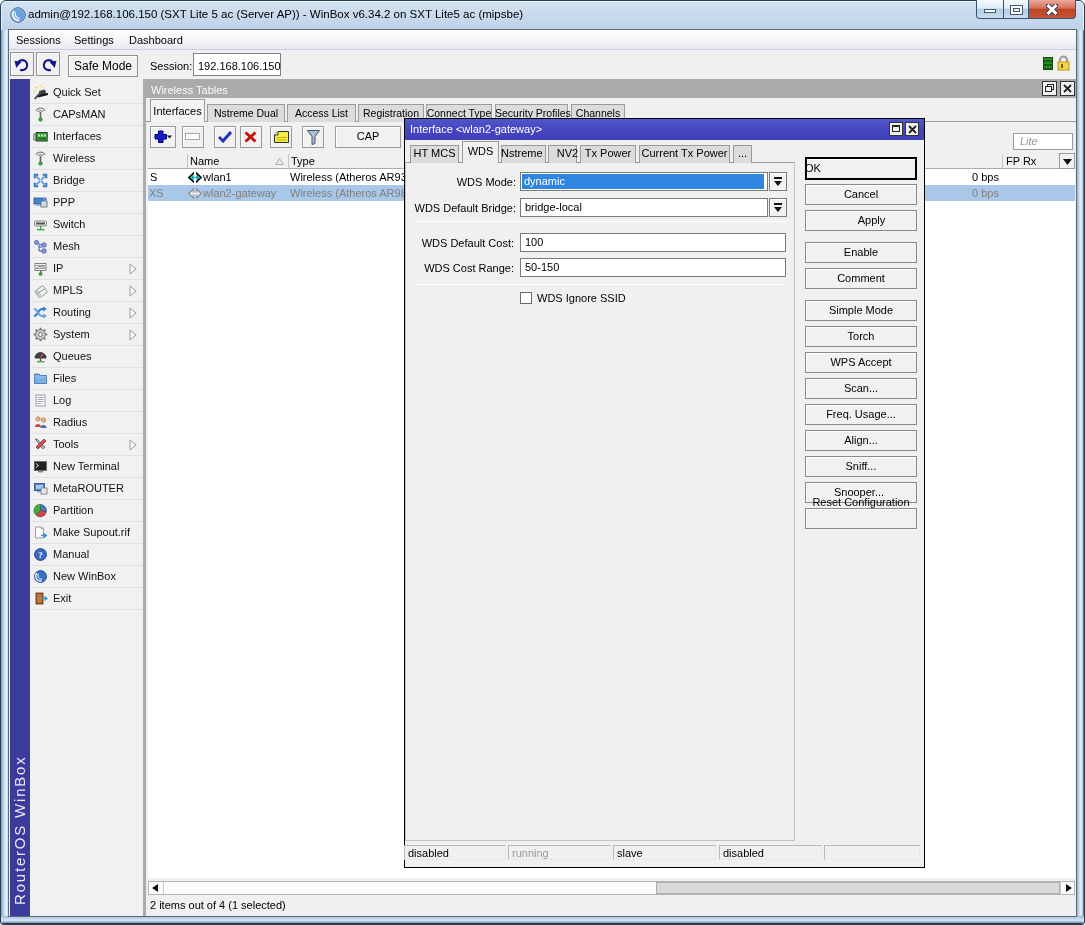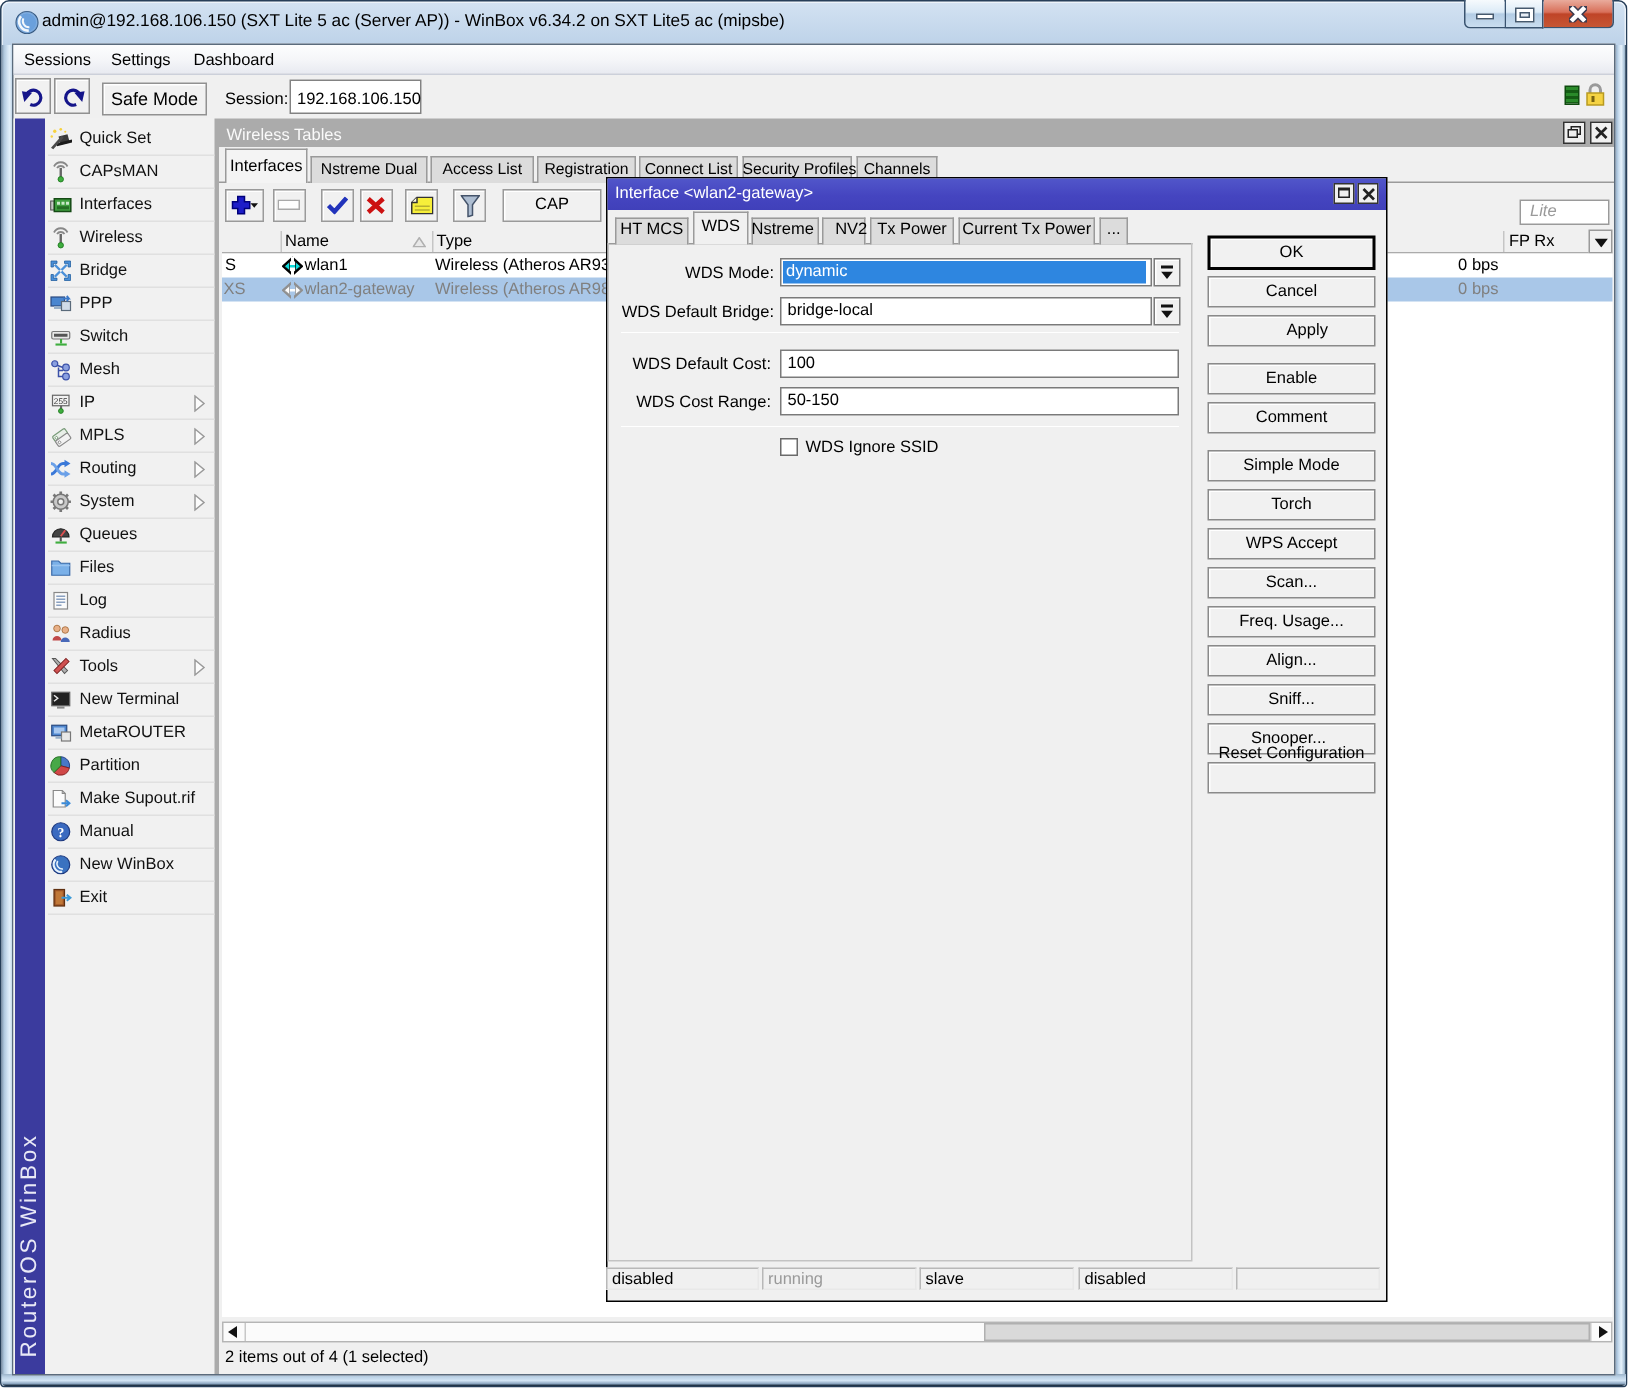--- a/index.html
+++ b/index.html
@@ -292,21 +292,21 @@
 <div class="a" style="left:146px;top:121px;width:930px;height:1px;background:#9a9a9a;"></div>
 <div class="a" style="left:150px;top:99px;width:55px;height:23px;background:#f4f4f4;border:1px solid #9a9a9a;border-bottom:none;"></div>
 <div class="txt" style="left:150px;top:105px;width:55px;text-align:center;">Interfaces</div>
 <div class="a" style="left:207px;top:104px;width:78px;height:18px;background:#dcdcdc;border:1px solid #9a9a9a;border-bottom:none;"></div>
 <div class="txt" style="left:207px;top:107px;width:78px;text-align:center;font-size:10.5px;">Nstreme Dual</div>
 <div class="a" style="left:287px;top:104px;width:69px;height:18px;background:#dcdcdc;border:1px solid #9a9a9a;border-bottom:none;"></div>
 <div class="txt" style="left:287px;top:107px;width:69px;text-align:center;font-size:10.5px;">Access List</div>
 <div class="a" style="left:358px;top:104px;width:66px;height:18px;background:#dcdcdc;border:1px solid #9a9a9a;border-bottom:none;"></div>
 <div class="txt" style="left:358px;top:107px;width:66px;text-align:center;font-size:10.5px;">Registration</div>
 <div class="a" style="left:426px;top:104px;width:66px;height:18px;background:#dcdcdc;border:1px solid #9a9a9a;border-bottom:none;"></div>
-<div class="txt" style="left:426px;top:107px;width:66px;text-align:center;font-size:10.5px;">Connect List</div>
+<div class="txt" style="left:426px;top:107px;width:66px;text-align:center;font-size:10.5px;">Connect Type</div>
 <div class="a" style="left:495px;top:104px;width:73px;height:18px;background:#dcdcdc;border:1px solid #9a9a9a;border-bottom:none;"></div>
 <div class="txt" style="left:495px;top:107px;width:73px;text-align:center;font-size:10.5px;">Security Profiles</div>
 <div class="a" style="left:571px;top:104px;width:54px;height:18px;background:#dcdcdc;border:1px solid #9a9a9a;border-bottom:none;"></div>
 <div class="txt" style="left:571px;top:107px;width:54px;text-align:center;font-size:10.5px;">Channels</div>
 <div class="a" style="left:150px;top:126px;width:26px;height:22px;background:#f1f1f1;border:1px solid #9a9a9a;box-shadow:inset 1px 1px 0 #fff;"></div>
 <svg class="a" style="left:154px;top:130px" width="18" height="14" viewBox="0 0 18 14">
     <path d="M4.5 1 H9 V4.5 H12.5 V9 H9 V12.5 H4.5 V9 H1 V4.5 H4.5 Z" fill="#1d1dc8" stroke="#00007a" stroke-width="1"></path>
     <path d="M13 5.5 L18 5.5 L15.5 8.5 Z" fill="#111"></path>
   </svg>
 <div class="a" style="left:182px;top:126px;width:22px;height:22px;background:#f1f1f1;border:1px solid #9a9a9a;box-shadow:inset 1px 1px 0 #fff;"></div>
@@ -432,21 +432,21 @@
 <div class="txt" style="left:314px;top:237px;width:200px;text-align:right;">WDS Default Cost:</div>
 <div class="a" style="left:520px;top:233px;width:266px;height:19px;background:#fff;border:1px solid #7a7a7a;"></div>
 <div class="txt" style="left:525px;top:236px;">100</div>
 <div class="txt" style="left:314px;top:262px;width:200px;text-align:right;">WDS Cost Range:</div>
 <div class="a" style="left:520px;top:258px;width:266px;height:19px;background:#fff;border:1px solid #7a7a7a;"></div>
 <div class="txt" style="left:525px;top:261px;">50-150</div>
 <div class="a" style="left:414px;top:284px;width:372px;height:1px;background:#cfcfcf;border-bottom:1px solid #fff;"></div>
 <div class="a" style="left:520px;top:292px;width:12px;height:12px;background:#fff;border:1px solid #6a6a6a;"></div>
 <div class="txt" style="left:537px;top:292px;">WDS Ignore SSID</div>
 <div class="a" style="left:805px;top:157px;width:112px;height:23px;background:#f1f1f1;border:2px solid #000;box-shadow:inset 1px 1px 0 #fff;"></div>
-<div class="txt" style="left:805px;top:162px;width:112px;text-align:center;">OK</div>
+<div class="txt" style="left:805px;top:162px;width:112px;text-align:left;">OK</div>
 <div class="a" style="left:805px;top:184px;width:112px;height:21px;background:#f1f1f1;border:1px solid #8a8a8a;box-shadow:inset 1px 1px 0 #fff;"></div>
 <div class="txt" style="left:805px;top:188px;width:112px;text-align:center;">Cancel</div>
 <div class="a" style="left:805px;top:210px;width:112px;height:21px;background:#f1f1f1;border:1px solid #8a8a8a;box-shadow:inset 1px 1px 0 #fff;"></div>
 <div class="txt" style="left:805px;top:214px;width:133px;text-align:center;">Apply</div>
 <div class="a" style="left:805px;top:242px;width:112px;height:21px;background:#f1f1f1;border:1px solid #8a8a8a;box-shadow:inset 1px 1px 0 #fff;"></div>
 <div class="txt" style="left:805px;top:246px;width:112px;text-align:center;">Enable</div>
 <div class="a" style="left:805px;top:268px;width:112px;height:21px;background:#f1f1f1;border:1px solid #8a8a8a;box-shadow:inset 1px 1px 0 #fff;"></div>
 <div class="txt" style="left:805px;top:272px;width:112px;text-align:center;">Comment</div>
 <div class="a" style="left:805px;top:300px;width:112px;height:21px;background:#f1f1f1;border:1px solid #8a8a8a;box-shadow:inset 1px 1px 0 #fff;"></div>
 <div class="txt" style="left:805px;top:304px;width:112px;text-align:center;">Simple Mode</div>

